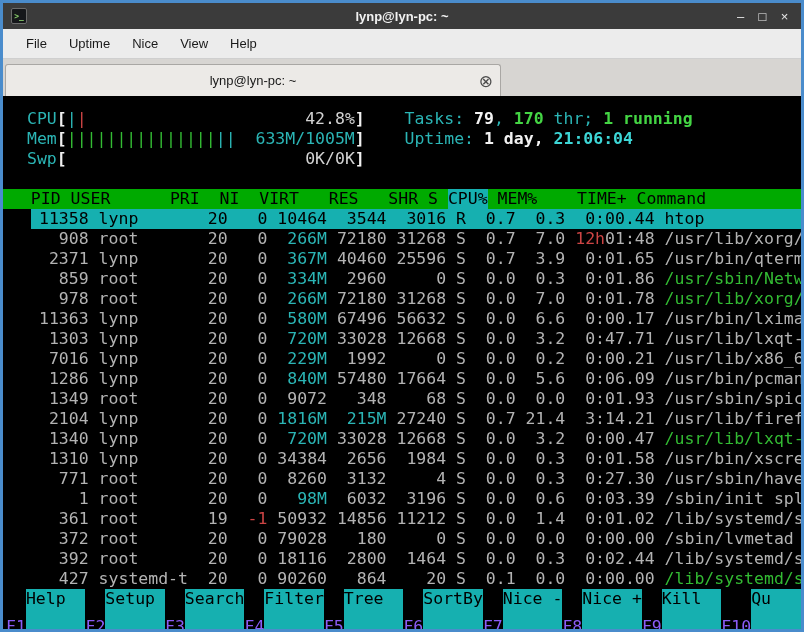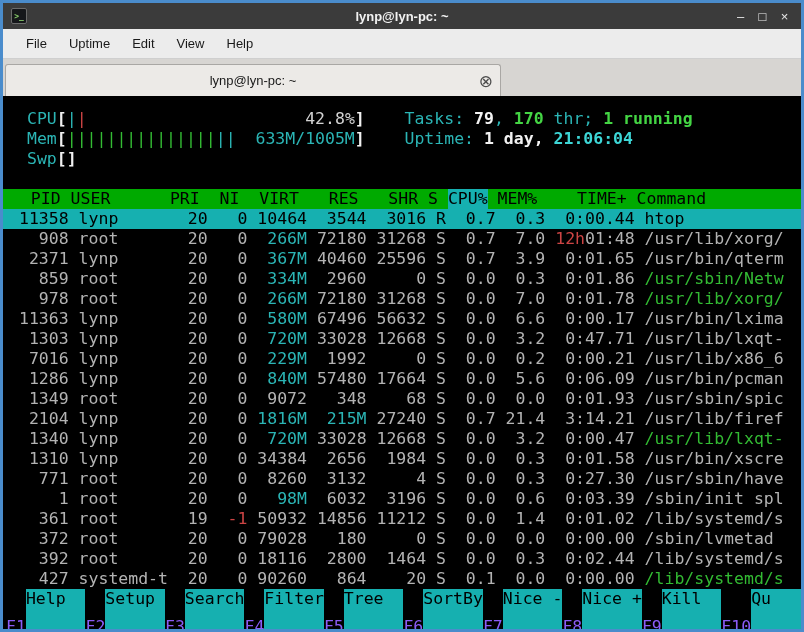--- a/index.html
+++ b/index.html
@@ -49,21 +49,21 @@
   .c-cyanb { color:var(--cyan-bright,#3dd6d6); font-weight:bold;text-align:center; }
   .c-green { color:var(--green,#33bb33); }
   .c-greenb{ color:var(--green-bright,#44d544); font-weight:bold; }
   .c-red   { color:var(--red,#cc4444); }
   .c-white { color:#d2d2d2; }
   .c-whiteb{ color:#f2f2f2; font-weight:bold; }
 
   .table-header { display:flex; gap:1ch; background:var(--header-bg,#00aa00); color:#000;
                   padding-left:8px; white-space:pre; }
   .table-header .cell.sort-col { background:var(--selected-bg,#16b0b0); }
-  .proc-row { display:flex; gap:1ch; padding-left:16px; white-space:pre; }
+  .proc-row { display:flex; gap:1ch; padding-left:8px; white-space:pre;margin-left:28px; }
   .proc-row.selected { background:var(--selected-bg,#16b0b0); }
   .proc-row.selected .cell, .proc-row.selected .cell span { color:#000 !important; font-weight:normal !important; }
   .cell { display:inline-block; overflow:hidden; }
   .ar { text-align:right; } .al { text-align:left; }
   .grow { flex:1; }
 
   .fkeys { display:flex; white-space:pre; padding-left:3px; }
   .fkey-item { display:flex; }
   .fkey-item:last-child { flex:1; }
   .fkey-item:last-child .fkey-label { flex:1; }
@@ -83,39 +83,39 @@
     <div class="win-controls">
         <span class="wbtn">–</span>
         <span class="wbtn">□</span>
         <span class="wbtn">×</span>
       </div>
   </div>
 
   <div class="menubar">
       <span class="menu-item">File</span>
       <span class="menu-item">Uptime</span>
-      <span class="menu-item">Edit</span>
+      <span class="menu-item">Nice</span>
       <span class="menu-item">View</span>
       <span class="menu-item">Help</span>
     </div>
 
   <div class="tabbar">
     <div class="tab">
         <span class="tab-title">lynp@lyn-pc: ~</span>
         <span class="tab-close">⊗</span>
       </div>
   </div>
 
   <div class="terminal">
 
     <div class="top-area">
       <div class="meters">
         <div class="meter-line"><span class="mlabel c-cyan">CPU</span><span class="brk">[</span><span class="mbody"><span class="bars"><span class="c-cyan">|</span><span class="c-red">|</span></span><span class="mtext c-white">42.8%</span></span><span class="brk">]</span></div>
         <div class="meter-line"><span class="mlabel c-cyan">Mem</span><span class="brk">[</span><span class="mbody"><span class="bars"><span class="c-green">|||||||||||||||</span><span class="c-cyan">||</span></span><span class="mtext c-cyan">633M/1005M</span></span><span class="brk">]</span></div>
-        <div class="meter-line"><span class="mlabel c-cyan">Swp</span><span class="brk">[</span><span class="brk">]</span></div>
+        <div class="meter-line"><span class="mlabel c-cyan">Swp</span><span class="brk">[</span><span class="mbody"><span class="bars"></span><span class="mtext c-white">0K/0K</span></span><span class="brk">]</span></div>
       </div>
       <div class="info">
         <div class="info-line"><span class="c-cyan">Tasks: </span><span class="c-whiteb">79</span><span class="c-cyan">, </span><span class="c-greenb">170</span><span class="c-cyan"> thr; </span><span class="c-greenb">1 running</span></div>
         <div class="info-line"><span class="c-cyan">Uptime: </span><span class="c-whiteb">1 day, </span><span class="c-cyanb">21:06:04</span></div>
       </div>
     </div>
 
     <div class="table-header"><span class="cell ar" style="width: 5ch;">PID</span><span class="cell al" style="width: 9ch;">USER</span><span class="cell ar" style="width: 3ch;">PRI</span><span class="cell ar" style="width: 3ch;">NI</span><span class="cell ar" style="width: 5ch;">VIRT</span><span class="cell ar" style="width: 5ch;">RES</span><span class="cell ar" style="width: 5ch;">SHR</span><span class="cell al" style="width: 1ch;">S</span><span class="cell ar sort-col" style="width: 4ch;">CPU%</span><span class="cell ar" style="width: 4ch;">MEM%</span><span class="cell ar" style="width: 8ch;">TIME+</span><span class="cell al grow">Command</span></div>
     <div class="rows">
         <div class="proc-row selected"><span class="cell ar" style="width: 5ch;">11358</span><span class="cell al" style="width: 9ch;">lynp</span><span class="cell ar" style="width: 3ch;">20</span><span class="cell ar" style="width: 3ch;">0</span><span class="cell ar" style="width: 5ch;">10464</span><span class="cell ar" style="width: 5ch;">3544</span><span class="cell ar" style="width: 5ch;">3016</span><span class="cell al c-greenb" style="width: 1ch;">R</span><span class="cell ar" style="width: 4ch;">0.7</span><span class="cell ar" style="width: 4ch;">0.3</span><span class="cell ar" style="width: 8ch;">0:00.44</span><span class="cell al grow">htop</span></div>

